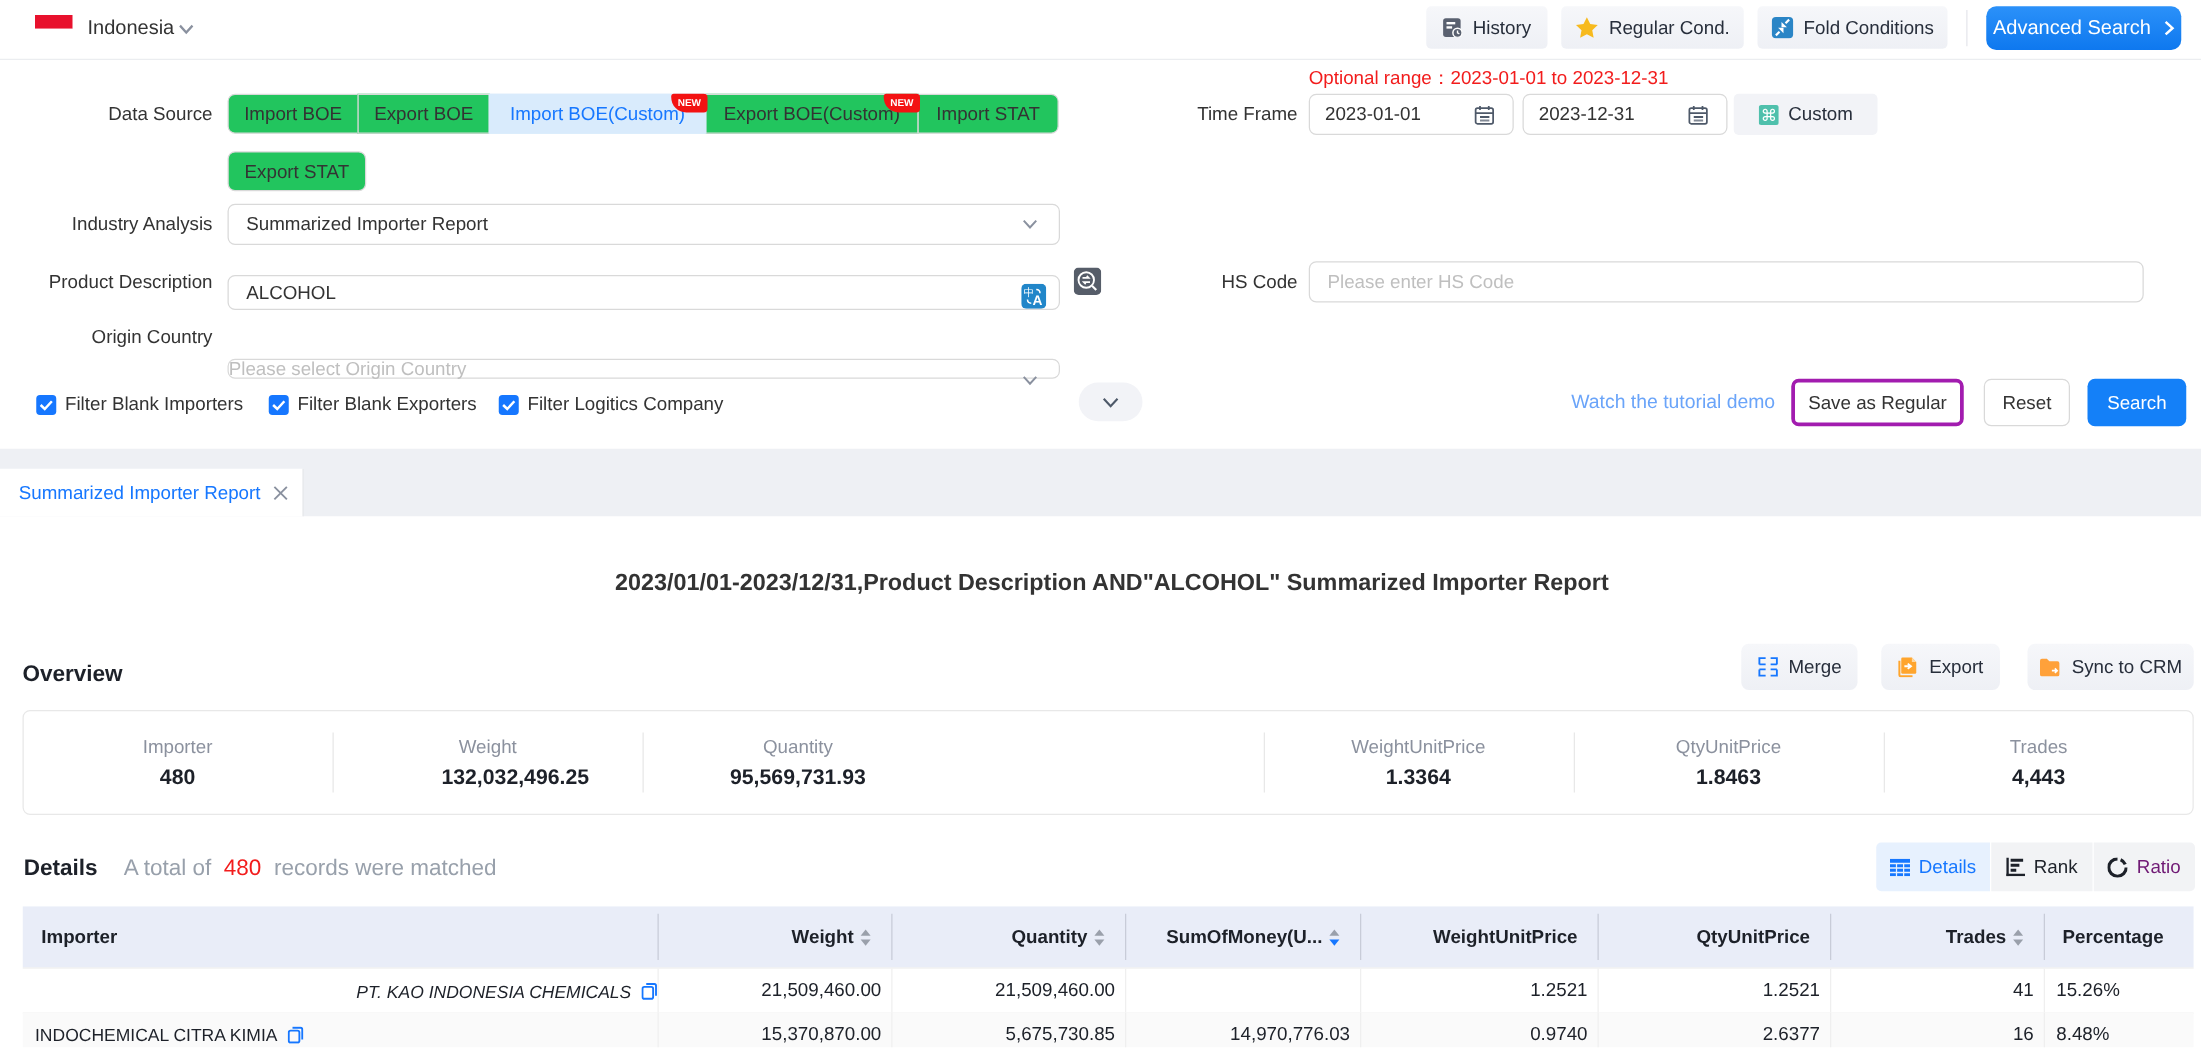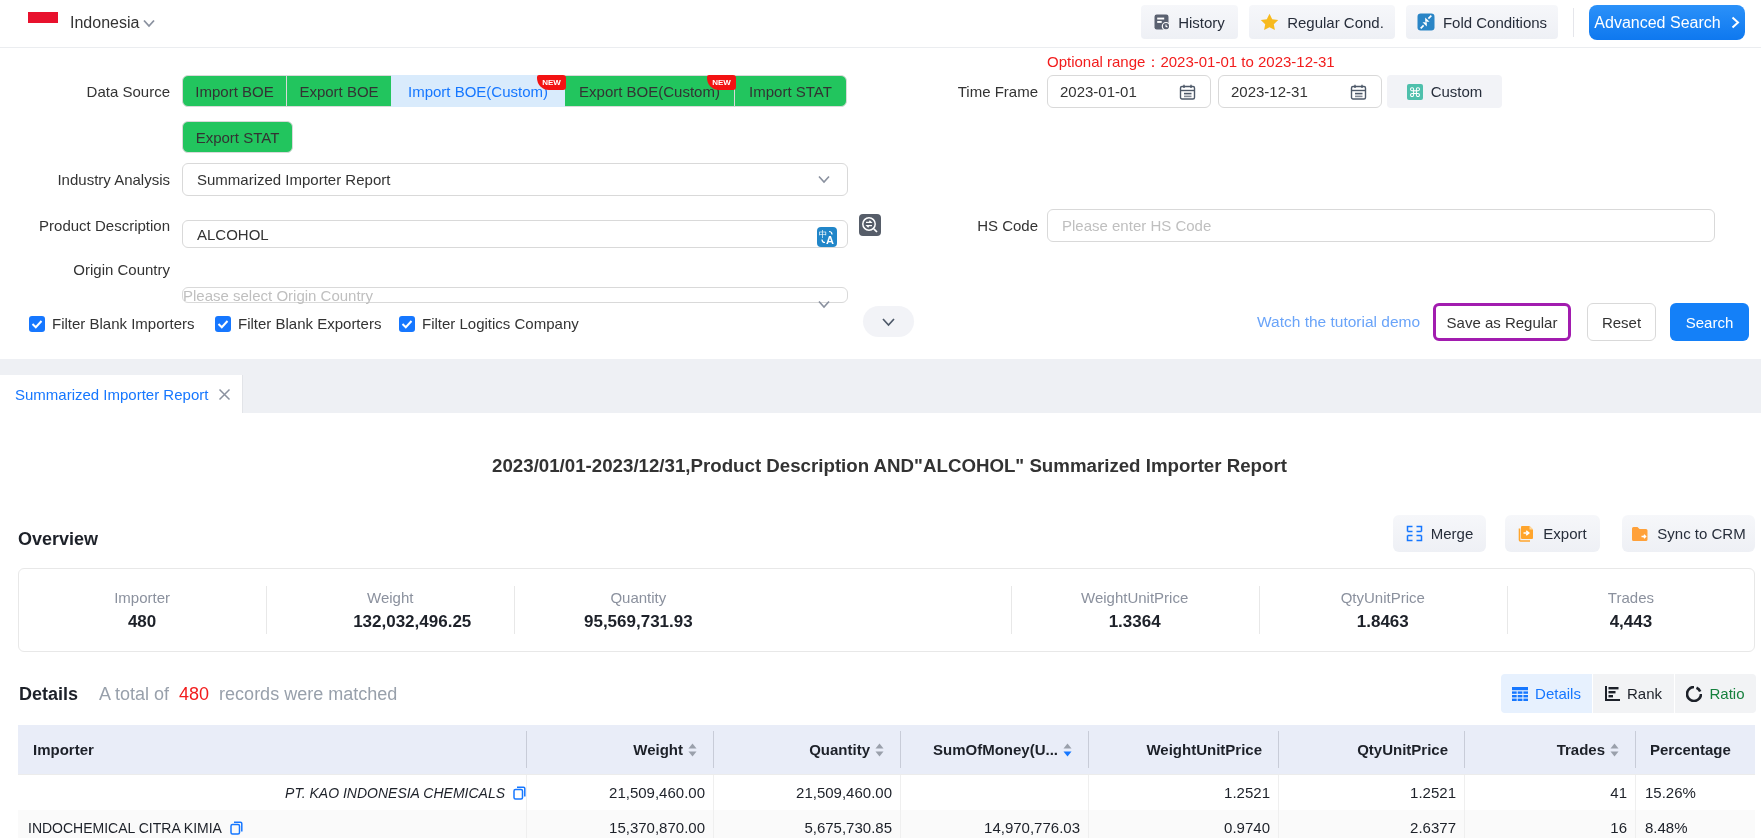--- a/index.html
+++ b/index.html
@@ -265,21 +265,21 @@
   <svg width="15" height="15" viewBox="0 0 15 15">
       <g fill="#1d2129">
         <rect x="0" y="0" width="2" height="15"></rect>
         <rect x="0" y="13" width="15" height="2"></rect>
         <rect x="3.5" y="1" width="10" height="2.4"></rect>
         <rect x="3.5" y="5" width="7" height="2.4"></rect>
         <rect x="3.5" y="9" width="4.5" height="2.4"></rect>
       </g>
     </svg>
   Rank</div>
-<div class="abs" style="left:1675px;top:674px;width:81px;height:39px;background:#f2f3f5;border-radius:0 4px 4px 0;display:flex;align-items:center;justify-content:center;gap:7px;font-size:15px;color:#15803d;">
+<div class="abs" style="left:1675px;top:674px;width:81px;height:39px;background:#f2f3f5;border-radius:0 4px 4px 0;display:flex;align-items:center;justify-content:center;gap:7px;font-size:15px;color:#701a75;">
   <svg width="16" height="16" viewBox="0 0 16 16">
       <path d="M8 1 a7 7 0 1 0 7 7" fill="none" stroke="#1d2129" stroke-width="2.6"></path>
       <path d="M10.5 1.8 a7 7 0 0 1 3.7 3.7" fill="none" stroke="#1d2129" stroke-width="2.6"></path>
     </svg>
   Ratio</div>
 
 <div class="abs" id="tbl" style="left:18px;top:725px;width:1737px;height:113px;overflow:hidden;">
     <div style="position:absolute;left:0;top:0;width:1737px;height:49px;background:#e9edf8;"></div>
     <div class="th" style="left:0px;width:508px;justify-content:flex-start;padding-left:15px;">Importer</div>
     <div class="th" style="left:508px;width:187px;justify-content:flex-end;padding-right:16px;">Weight<svg width="9" height="14" viewBox="0 0 9 14" style="margin-left:5px;">

